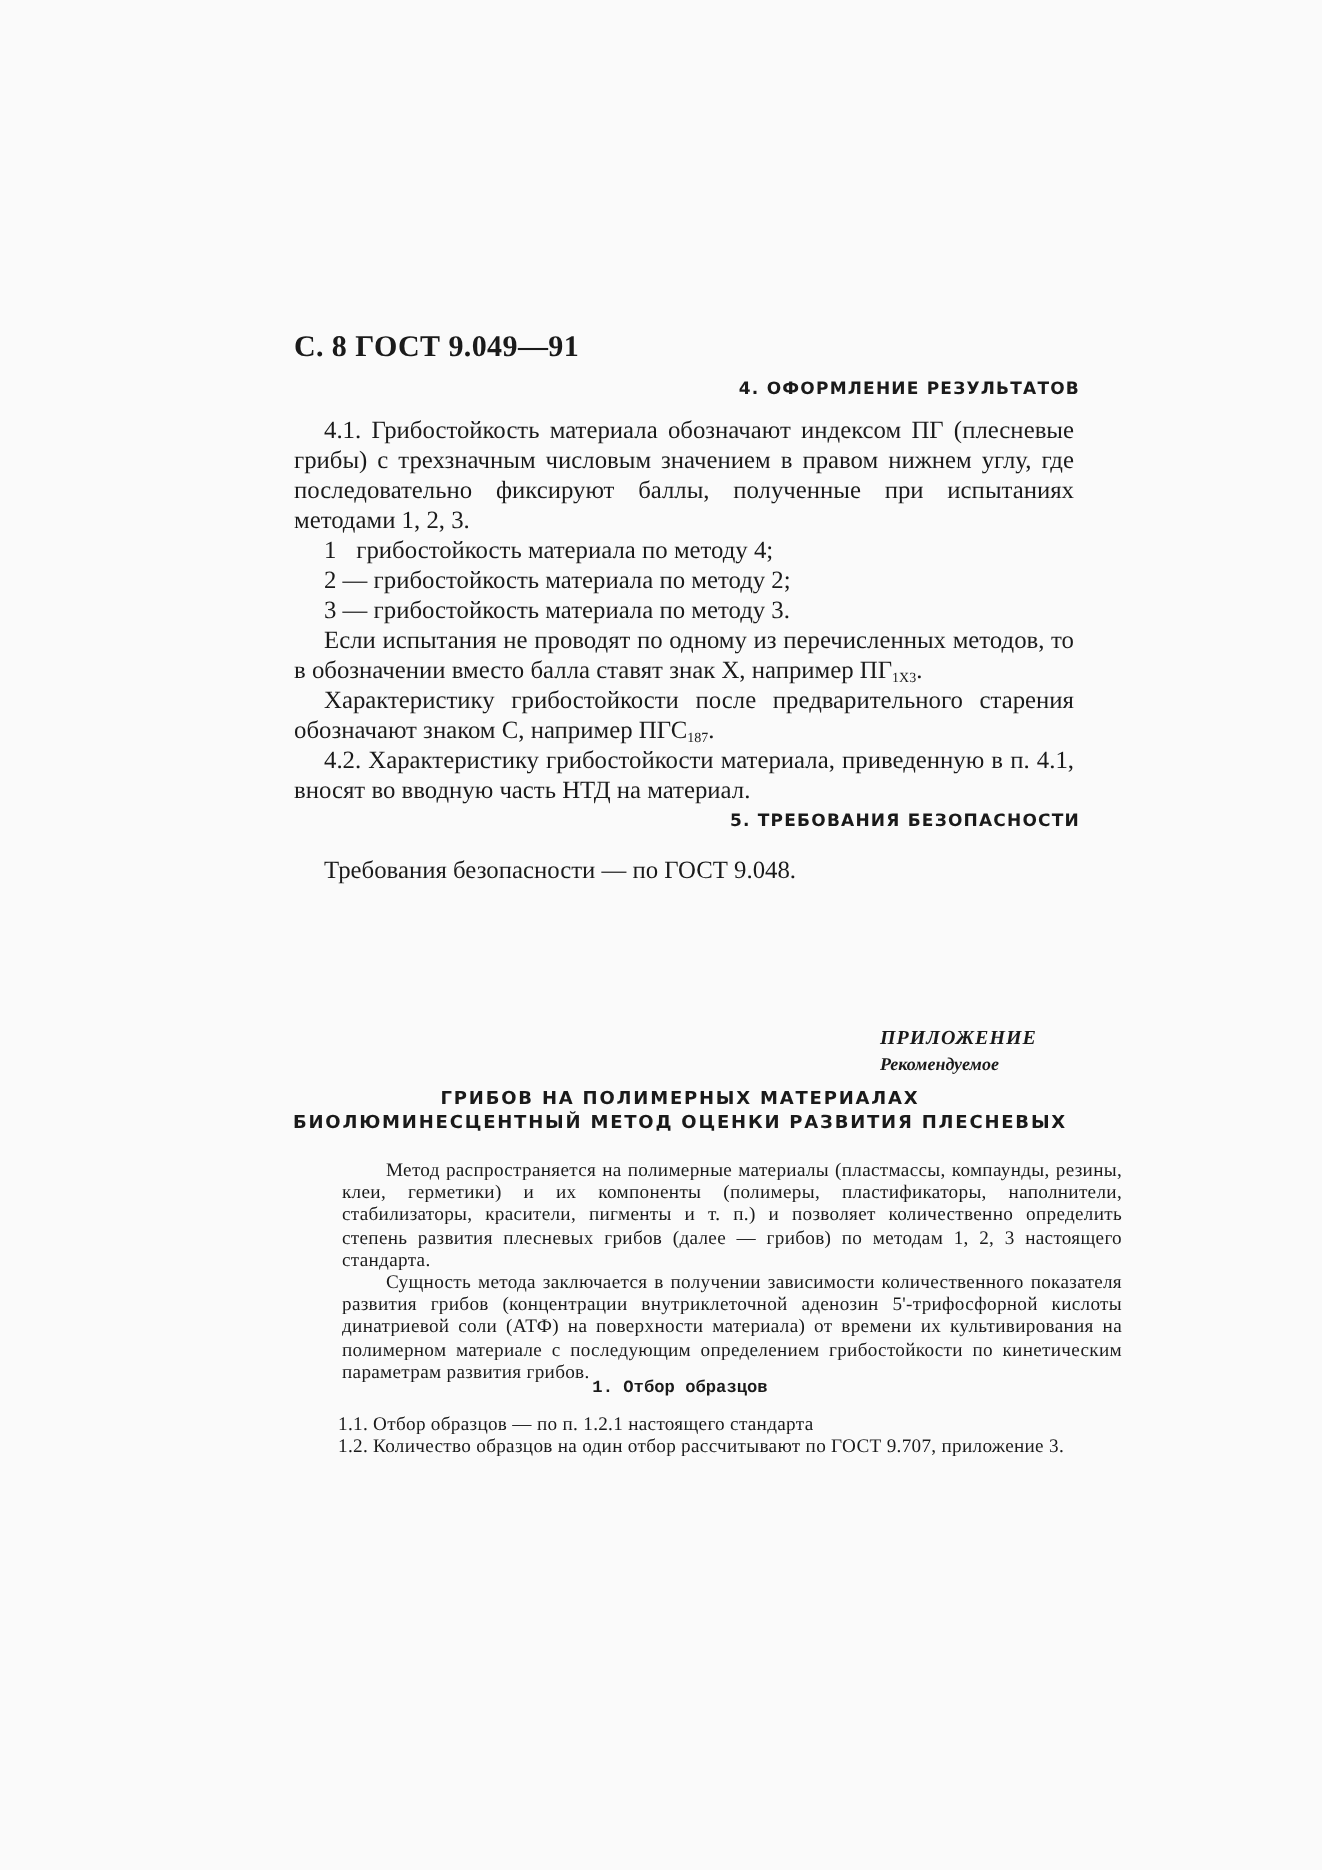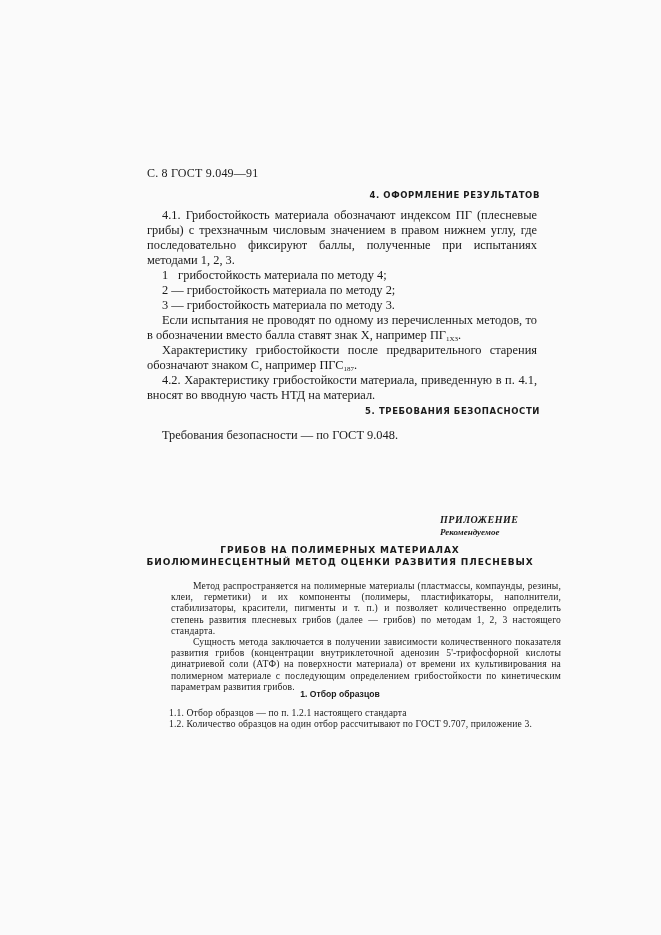--- a/index.html
+++ b/index.html
@@ -2,34 +2,34 @@
 <html><head>
 <meta charset="utf-8">
 <style>
   html, body { margin: 0; padding: 0; }
   body {
     width: 661px; height: 935px; background: #fafafa; color: #1a1a1a;
     font-family: "Liberation Serif", "DejaVu Serif", serif;
     position: relative; overflow: hidden;
   }
   .abs { position: absolute; }
-  .header { left: 147px; top: 166px; font-size: 12px; font-weight: normal; letter-spacing: 0.2px; }
+  .header { left: 147px; top: 166px; font-size: 15px; font-weight: bold; letter-spacing: 0.2px; }
   .h-sec { left: 140px; width: 400px; text-align: right; font-family: "DejaVu Sans", sans-serif; font-weight: bold; font-size: 8.5px; letter-spacing: 0.6px; }
   .big { left: 147px; width: 390px; font-size: 12.4px; line-height: 15px; text-align: justify; }
   .big p { margin: 0; text-indent: 15px; }
   .big .li { text-indent: 0; padding-left: 15px; }
   .big .li .num { display: inline-block; width: 13px; }
   sub { font-size: 7px; vertical-align: -2px; line-height: 0; }
   .small { left: 147px; width: 390px; font-size: 9.6px; line-height: 11.2px; text-align: justify; letter-spacing: 0.15px; }
   .small p { margin: 0; text-indent: 22px; }
   .appx { left: 440px; font-style: italic; font-weight: bold; }
   .appx .t1 { font-size: 10px; letter-spacing: 0.5px; }
   .appx .t2 { font-size: 9px; margin-top: 2px; }
   .h-app { left: 140px; width: 400px; text-align: center; font-family: "DejaVu Sans", sans-serif; font-weight: bold; font-size: 9px; letter-spacing: 0.9px; line-height: 12px; }
-  .h-sub { left: 140px; width: 400px; text-align: center; font-family: Liberation Sans, sans-serif; font-weight: bold; font-size: 8.6px; }
+  .h-sub { left: 140px; width: 400px; text-align: center; font-family: Liberation Mono, monospace; font-weight: bold; font-size: 8.6px; }
 </style>
 </head>
 <body>
 
 <div class="abs header">С. 8 ГОСТ 9.049—91</div>
 
 <div class="abs h-sec" style="top:190px;">4. ОФОРМЛЕНИЕ РЕЗУЛЬТАТОВ</div>
 
 <div class="abs big" style="top:208px;">
   <p>4.1. Грибостойкость материала обозначают индексом ПГ (плесневые грибы) с трехзначным числовым значением в правом нижнем углу, где последовательно фиксируют баллы, полученные при испытаниях методами 1, 2, 3.</p>

